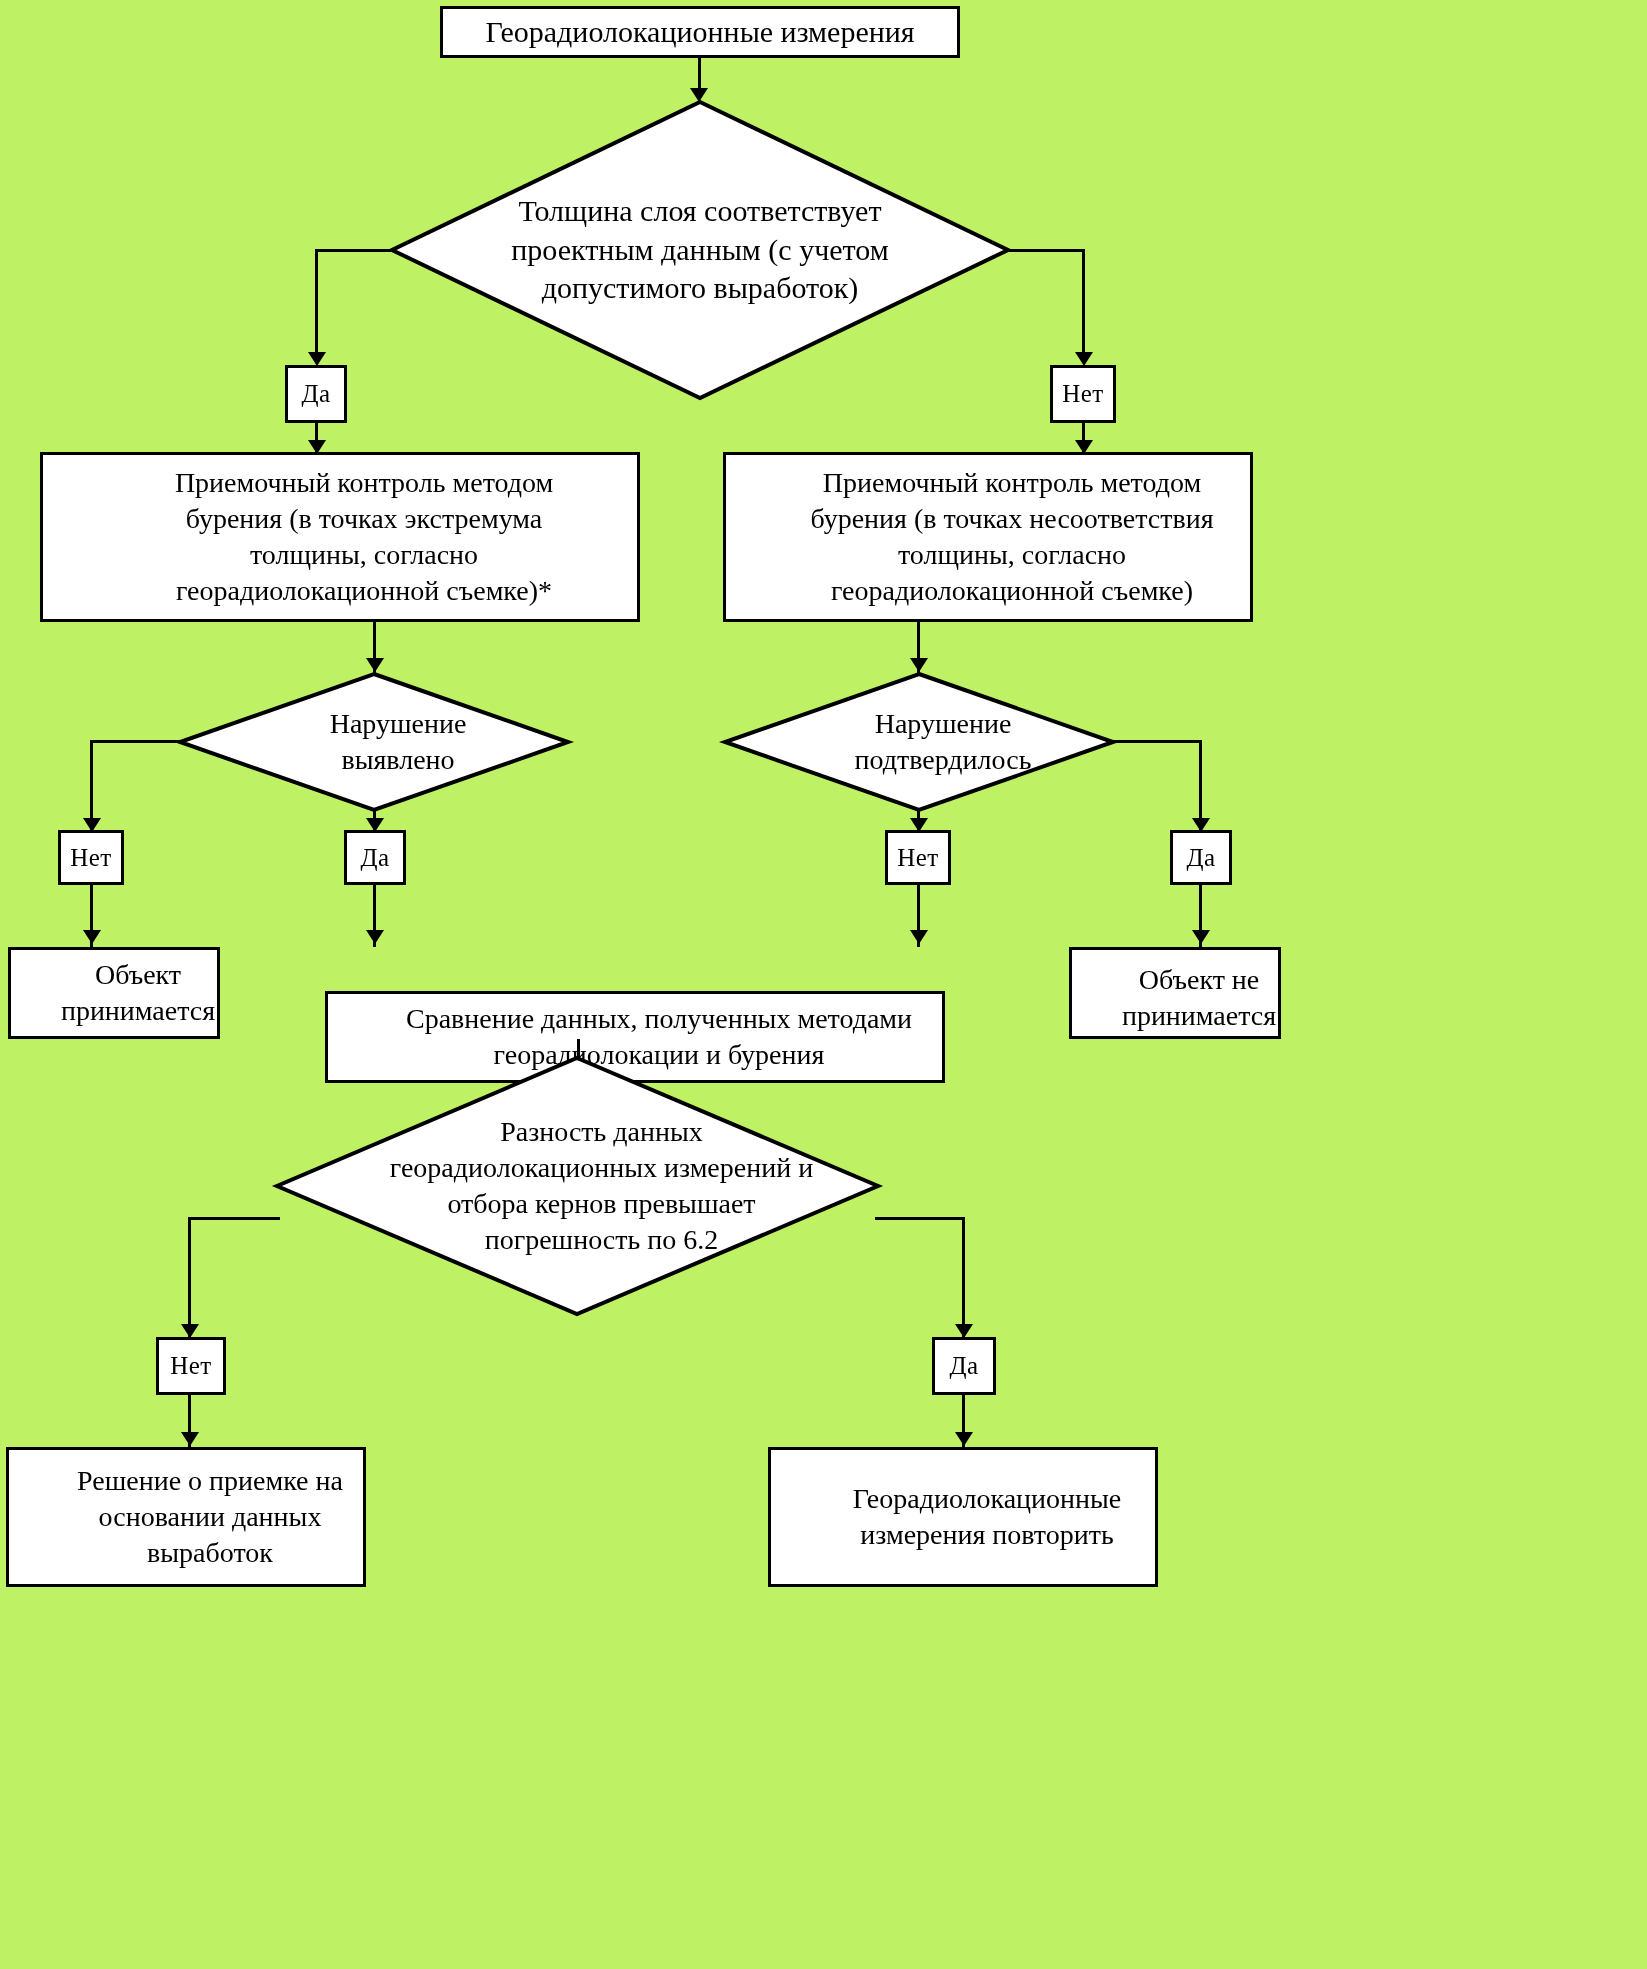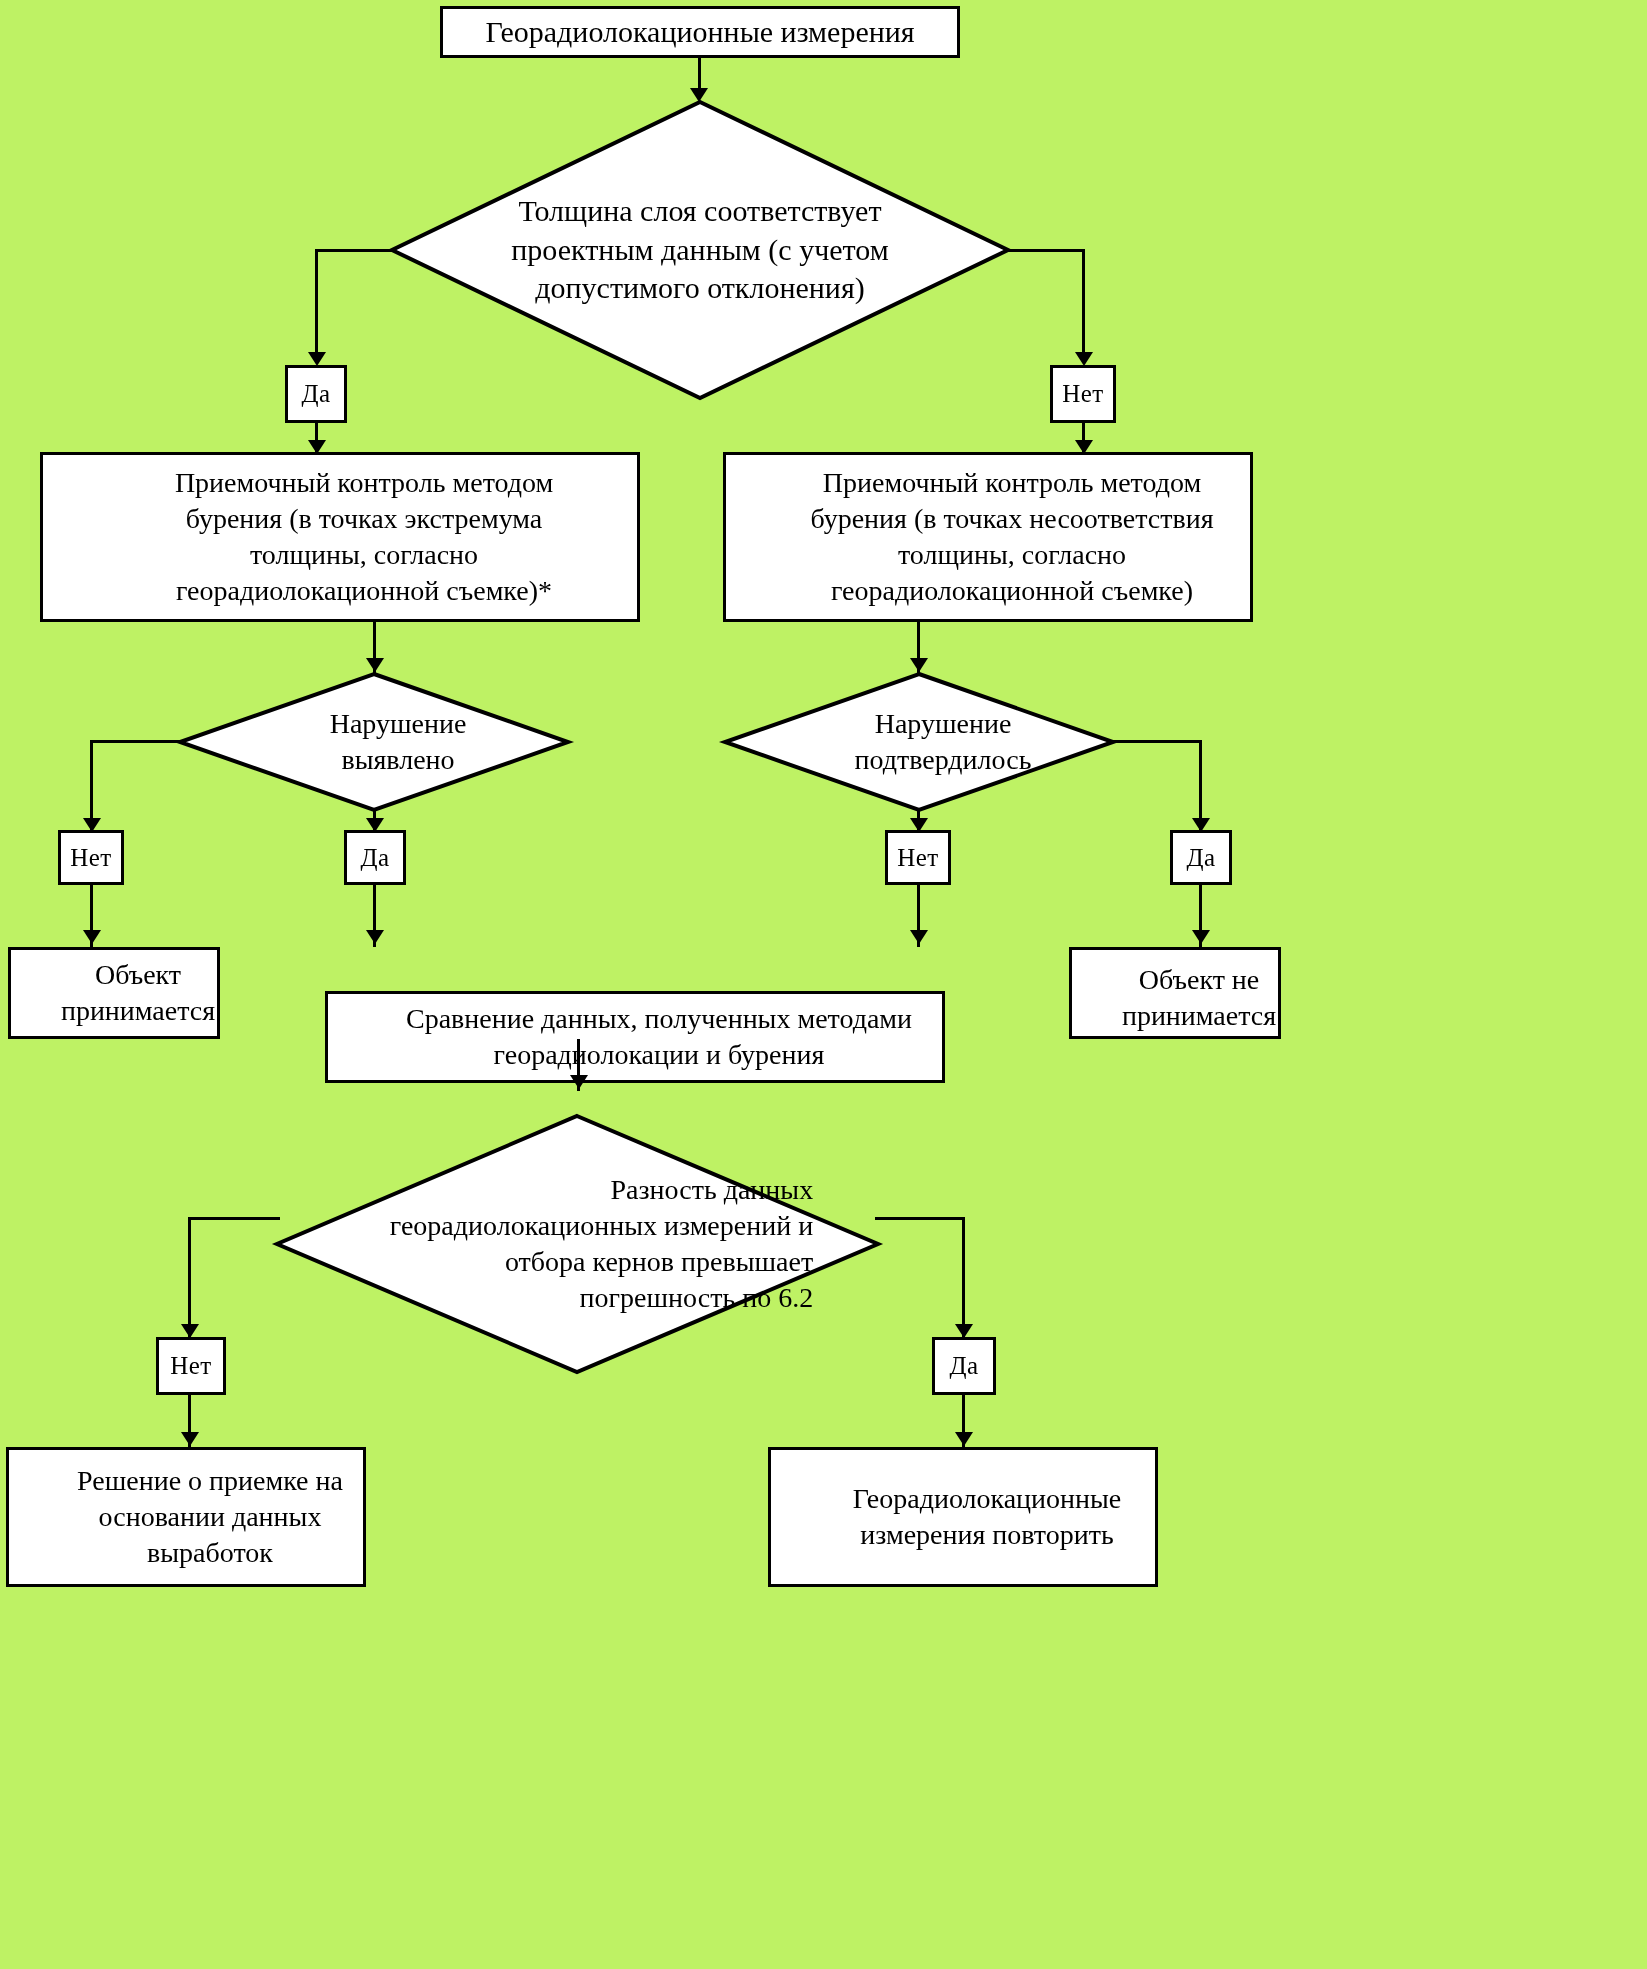--- a/index.html
+++ b/index.html
@@ -91,21 +91,21 @@
 
   <div class="ln lnv" style="left:698px; top:58px; width:3px; height:36px;"></div>
   <div class="arrow" style="left:690px; top:88px;"></div>
 
   <div class="node diamond fs30" style="left:390px; top:100px; width:620px; height:300px;">
     <svg viewBox="0 0 620 300" preserveAspectRatio="none">
       <polygon points="310,2 618,150 310,298 2,150" fill="#ffffff" stroke="#000000" stroke-width="4"></polygon>
     </svg>
     <span class="txt">Толщина слоя соответствует
 проектным данным (с учетом
-допустимого отклонения)</span>
+допустимого выработок)</span>
   </div>
 
   <div class="ln lnh" style="left:315px; top:249px; width:80px; height:3px;"></div>
   <div class="ln lnv" style="left:315px; top:249px; width:3px; height:114px;"></div>
   <div class="arrow" style="left:308px; top:352px;"></div>
 
   <div class="ln lnh" style="left:1005px; top:249px; width:80px; height:3px;"></div>
   <div class="ln lnv" style="left:1082px; top:249px; width:3px; height:114px;"></div>
   <div class="arrow" style="left:1075px; top:352px;"></div>
 
@@ -208,21 +208,21 @@
   </div>
 
   <div class="node box fs28" style="left:1069px; top:947px; width:212px; height:92px;align-items:flex-end;">
     <span class="txt">Объект не
 принимается</span>
   </div>
 
   <div class="ln lnv" style="left:577px; top:1039px; width:3px; height:52px;"></div>
   <div class="arrow" style="left:570px; top:1075px;"></div>
 
-  <div class="node diamond fs28" style="left:275px; top:1114px; width:605px; height:260px;text-align:right;">
+  <div class="node diamond fs28" style="left:275px; top:1056px; width:605px; height:260px;">
     <svg viewBox="0 0 605 260" preserveAspectRatio="none">
       <polygon points="302,2 603,130 302,258 2,130" fill="#ffffff" stroke="#000000" stroke-width="4"></polygon>
     </svg>
     <span class="txt">Разность данных
 георадиолокационных измерений и
 отбора кернов превышает
 погрешность по 6.2</span>
   </div>
 
   <div class="ln lnh" style="left:188px; top:1217px; width:92px; height:3px;"></div>

